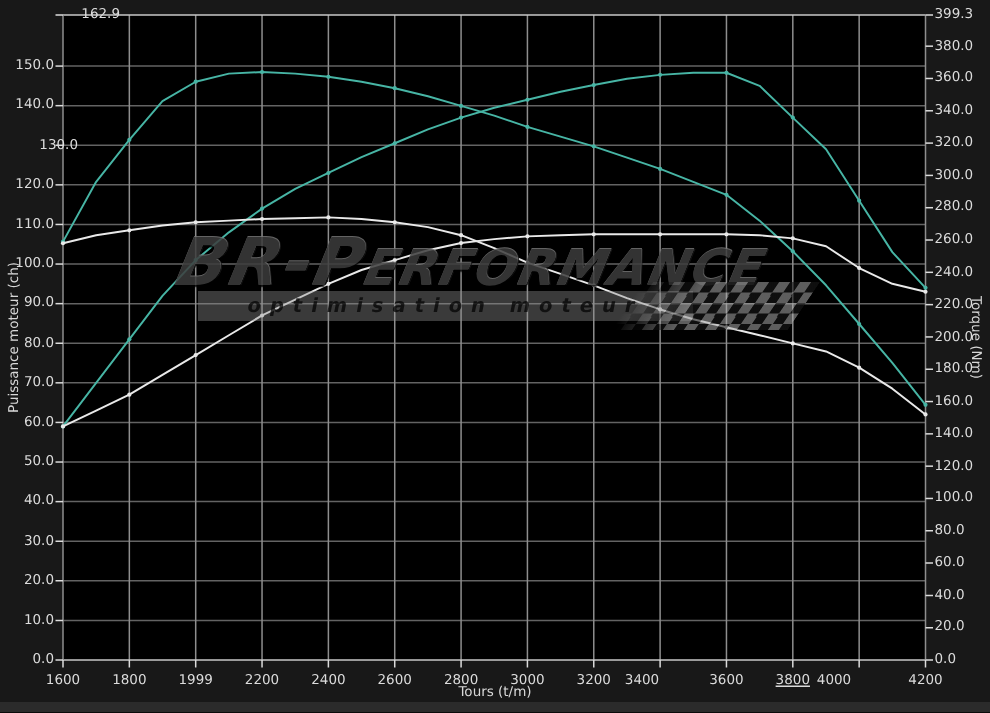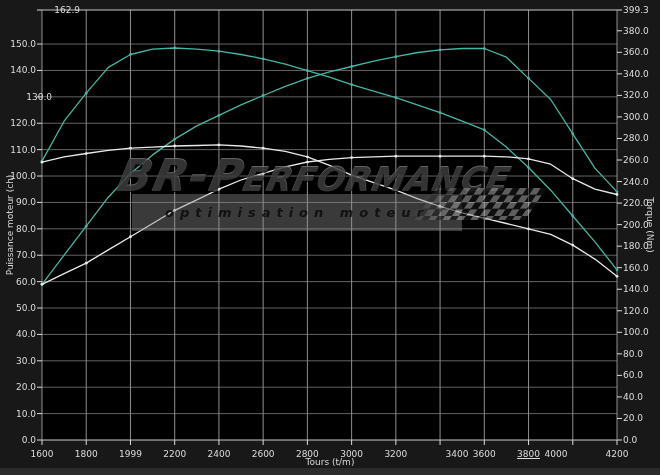--- a/index.html
+++ b/index.html
@@ -28,21 +28,21 @@
   #wm-main{
     position:absolute;left:0;top:0;white-space:nowrap;
     font-style:italic;font-weight:bold;letter-spacing:2px;
     color:#3d3d3d;
     text-shadow:0 -1px 0 #757575, 0 1px 1px #000, 1px 0 0 #1c1c1c;
     transform:skewX(-12deg);
   }
   #wm-part1{font-size:44px;line-height:40px;}
   #wm-part2{font-size:33px;line-height:40px;letter-spacing:1px;}
   #wm-bar{
-    position:absolute;left:14px;top:38px;width:330px;height:37px;
+    position:absolute;left:14px;top:38px;width:330px;height:20px;
     background:rgba(145,145,145,.48);
     display:flex;align-items:center;justify-content:center;
   }
   #wm-bar span{
     font-size:13px;font-weight:bold;font-style:italic;color:#141414;
     letter-spacing:6px;white-space:nowrap;
   }
   #wm-checker{
     position:absolute;left:300px;top:32px;width:118px;height:32px;
     background:repeating-conic-gradient(rgba(170,170,170,.65) 0% 25%, rgba(25,25,25,.7) 25% 50%);
@@ -244,21 +244,21 @@
       <div class="tick right" style="left: 623px; top: 436px;">0.0</div>
       <div class="tick xaxis" style="left: 20px; top: 450px;">1600</div>
       <div class="tick xaxis" style="left: 64.2308px; top: 450px;">1800</div>
       <div class="tick xaxis" style="left: 108.462px; top: 450px;">1999</div>
       <div class="tick xaxis" style="left: 152.692px; top: 450px;">2200</div>
       <div class="tick xaxis" style="left: 196.923px; top: 450px;">2400</div>
       <div class="tick xaxis" style="left: 241.154px; top: 450px;">2600</div>
       <div class="tick xaxis" style="left: 285.385px; top: 450px;">2800</div>
       <div class="tick xaxis" style="left: 329.615px; top: 450px;">3000</div>
       <div class="tick xaxis" style="left: 373.846px; top: 450px;">3200</div>
-      <div class="tick xaxis" style="left: 435px; top: 450px;">3400</div>
+      <div class="tick xaxis" style="left: 406px; top: 450px;">3400</div>
       <div class="tick xaxis" style="left: 462.308px; top: 450px;">3600</div>
       <div class="tick xaxis" style="left: 506.538px; top: 450px; text-decoration: underline;">3800</div>
       <div class="tick xaxis" style="left: 534px; top: 450px;">4000</div>
       <div class="tick xaxis" style="left: 595px; top: 450px;">4200</div>
     </div>
 
   <div class="axis-title" id="y-left-title">Puissance moteur (ch)</div>
   <div class="axis-title" id="y-right-title">Torque (Nm)</div>
   <div class="axis-title" id="x-axis-title">Tours (t/m)</div>
 

